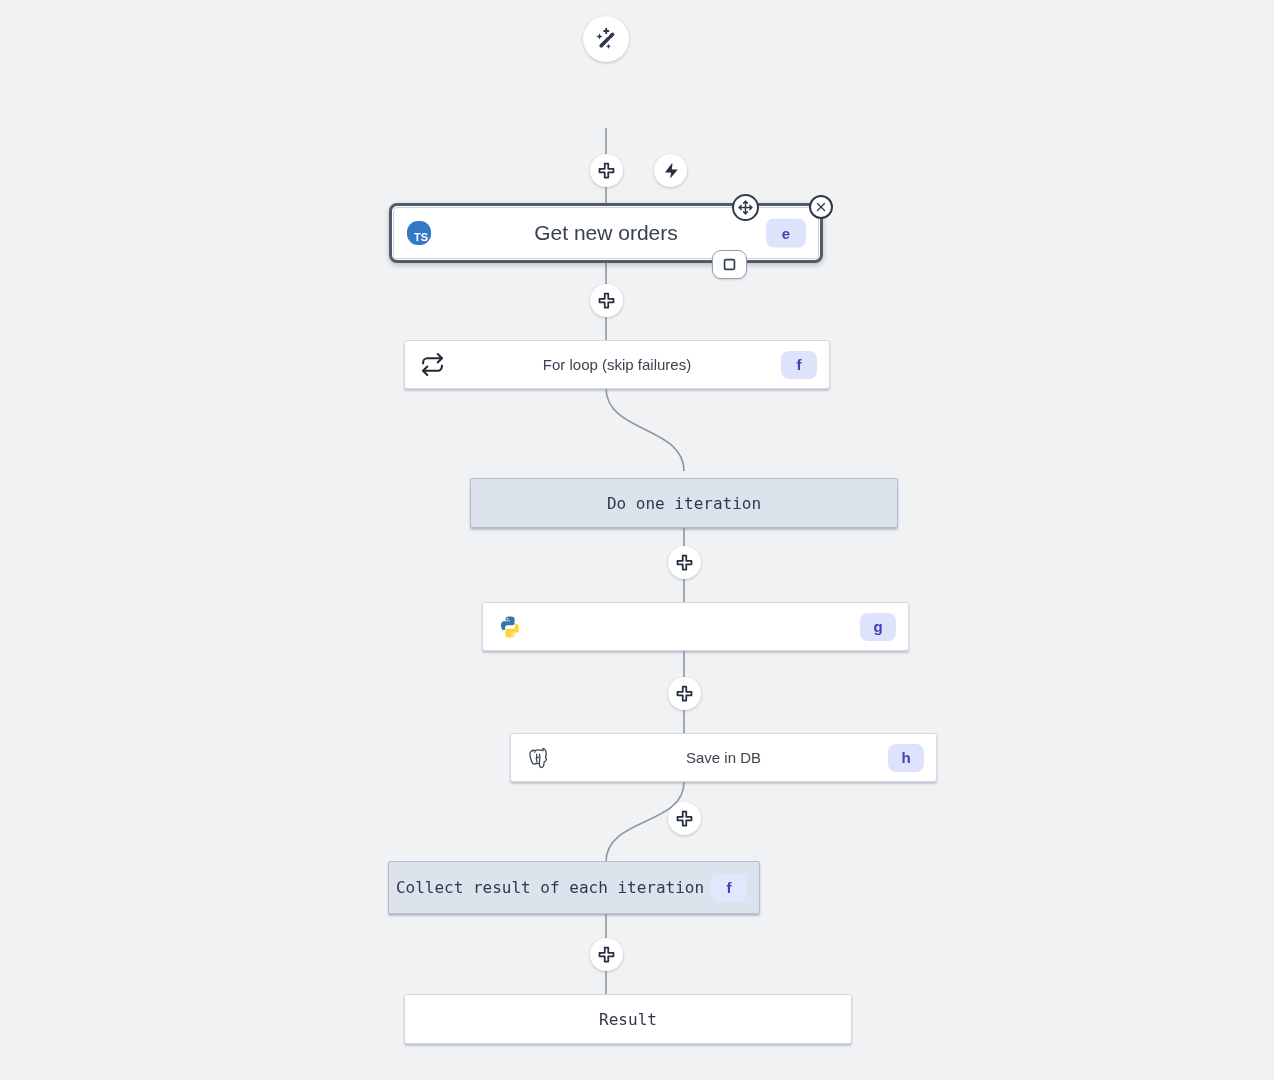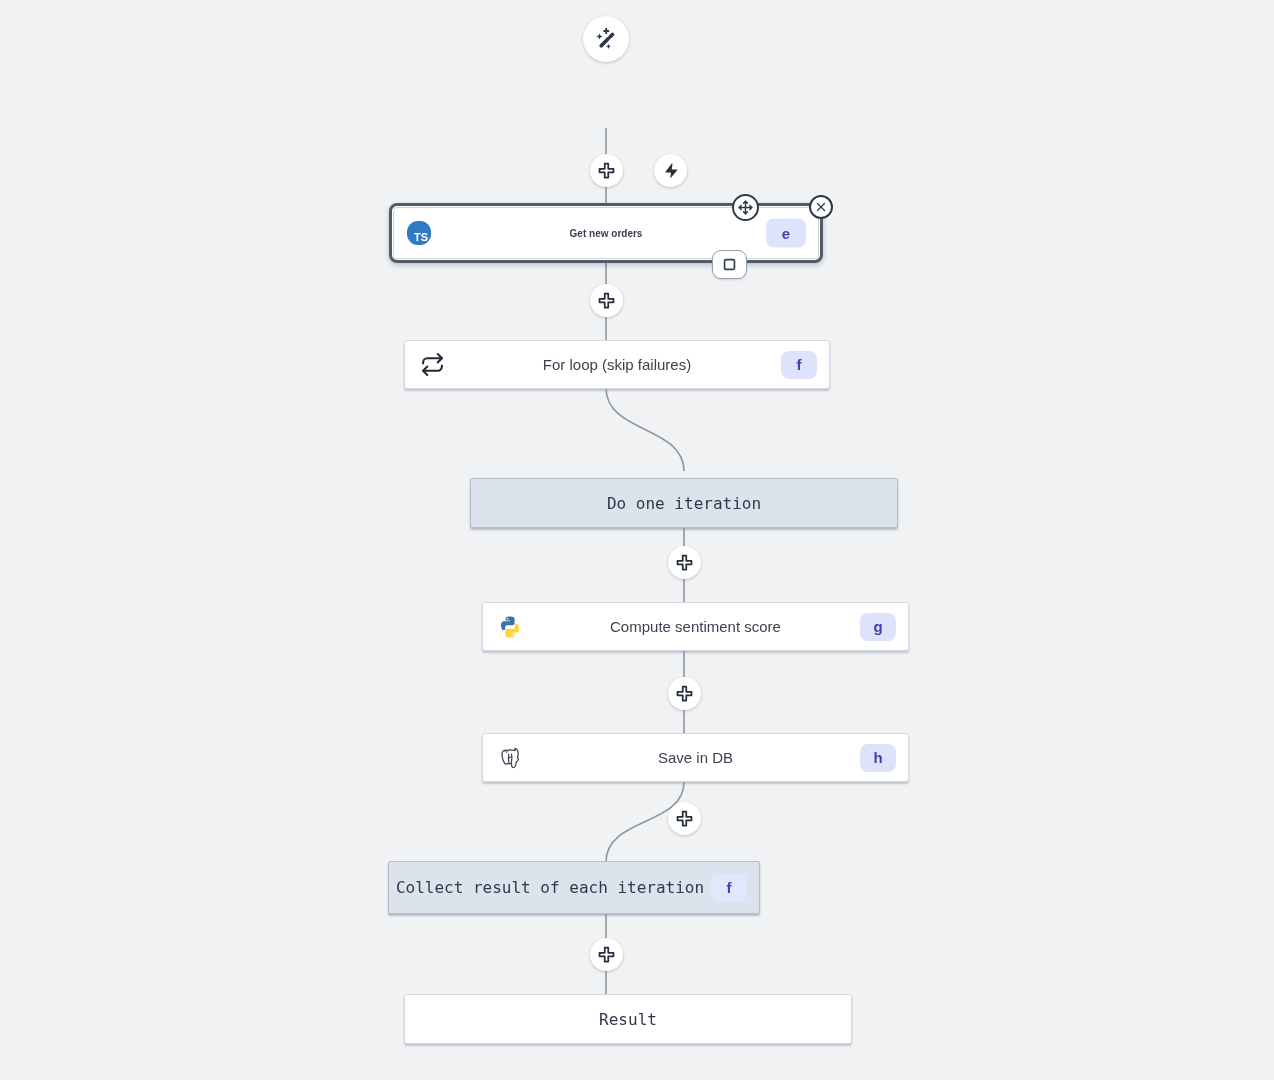--- a/index.html
+++ b/index.html
@@ -78,21 +78,21 @@
     display:flex;align-items:center;justify-content:center;cursor:pointer;
   }
   .move-btn{left:340px;top:-12px;width:27px;height:27px;}
   .close-btn{left:417px;top:-11px;width:24px;height:24px;}
   .frame-btn{
     position:absolute;left:320px;top:44px;width:35px;height:29px;
     background:#fff;border:1.5px solid #98a1ac;border-radius:9px;
     box-sizing:border-box;display:flex;align-items:center;justify-content:center;
     box-shadow:0 1px 2px rgba(40,50,70,.18);cursor:pointer;
   }
-  .sel-label{font-size:10px;color:#374151;font-weight:bold;}
+  .sel-label{font-size:21px;color:#374151;}
 </style>
 </head>
 <body>
 
 <div class="canvas">
 
   <svg class="edges" width="1274" height="1080" viewBox="0 0 1274 1080">
     <g fill="none" stroke="#8f96a0" stroke-width="1.6">
       <path d="M606 128 V204"></path>
       <path d="M606 262 V341"></path>
@@ -209,33 +209,32 @@
     </span>
   </button>
 
   <div class="node step" style="left:470px;top:602px;width:427px;height:49px;">
     <span class="lang-icon">
       <svg width="24" height="24" viewBox="0 0 24 24">
         <path fill="#3776ab" d="M11.9 1.5c-4.6 0-4.3 2-4.3 2v2.1h4.4v.6H5.9S3 5.9 3 10.6c0 4.6 2.6 4.5 2.6 4.5h1.5v-2.2s-.1-2.6 2.6-2.6h4.4s2.5 0 2.5-2.4V3.9s.4-2.4-4.7-2.4zM9.5 2.9a.8.8 0 1 1 0 1.6.8.8 0 0 1 0-1.6z"></path>
         <path fill="#ffd43b" d="M12.1 22.5c4.6 0 4.3-2 4.3-2v-2.1H12v-.6h6.1S21 18.1 21 13.4c0-4.6-2.6-4.5-2.6-4.5h-1.5v2.2s.1 2.6-2.6 2.6H9.9s-2.5 0-2.5 2.4v4.1s-.4 2.4 4.7 2.4zm2.4-1.4a.8.8 0 1 1 0-1.6.8.8 0 0 1 0 1.6z"></path>
       </svg>
     </span>
-    <span class="node-label">Compute sentiment score</span>
     <span class="badge">g</span>
   </div>
 
   <button class="circle-btn small-round" style="left:668px;top:677px;">
     <span style="display:flex;">
       <svg width="21" height="21" viewBox="0 0 24 24">
           <path d="M10 4 h4 v6 h6 v4 h-6 v6 h-4 v-6 H4 v-4 h6 Z" fill="#ffffff" stroke="#242e3c" stroke-width="2" stroke-linejoin="round"></path>
         </svg>
     </span>
   </button>
 
-  <div class="node step" style="left:470px;top:733px;width:427px;height:49px;">
+  <div class="node step" style="left:498px;top:733px;width:427px;height:49px;">
     <span class="lang-icon">
       <svg width="26" height="26" viewBox="0 0 24 24" fill="none" stroke="#3e4756" stroke-width="1.2" stroke-linecap="round" stroke-linejoin="round">
         <path d="M16.6 3.2c1.9.5 2.9 2.3 2.9 4.6 0 1.4-.3 2.9-.6 4 .7.3 1 .9.7 1.9-.3 1-1 1.6-1.9 1.8-.1 1.1-.3 2.6-.6 3.6-.3 1.1-.9 1.8-1.9 1.8-.9 0-1.4-.6-1.6-1.5-.2-.7-.2-1.7-.2-2.4-.5.1-1 .2-1.6.2-.6 0-1.3-.1-1.9-.2-.5.8-1.4 1-2.4.2-1.2-1-2-3.2-2.4-5-.5-2-.8-4.7.2-6.2 1-1.5 3-1.3 4.4-.9 1.2-.6 2.9-.5 3.6-.3 1-.2 2.2-.1 3.3.4z"></path>
         <path d="M10.8 8.6c-.4 2.6-.3 5.2.3 7.4"></path>
         <path d="M13.4 8.4c.5 2.4.4 5.2-.1 7.6"></path>
         <path d="M7.2 5.6c.8-.5 1.8-.5 2.5 0"></path>
         <circle cx="9" cy="6.9" r=".55" fill="#3e4756" stroke="none"></circle>
         <path d="M10.8 11.2c.5.5 1.3.5 1.8 0"></path>
       </svg>
     </span>

